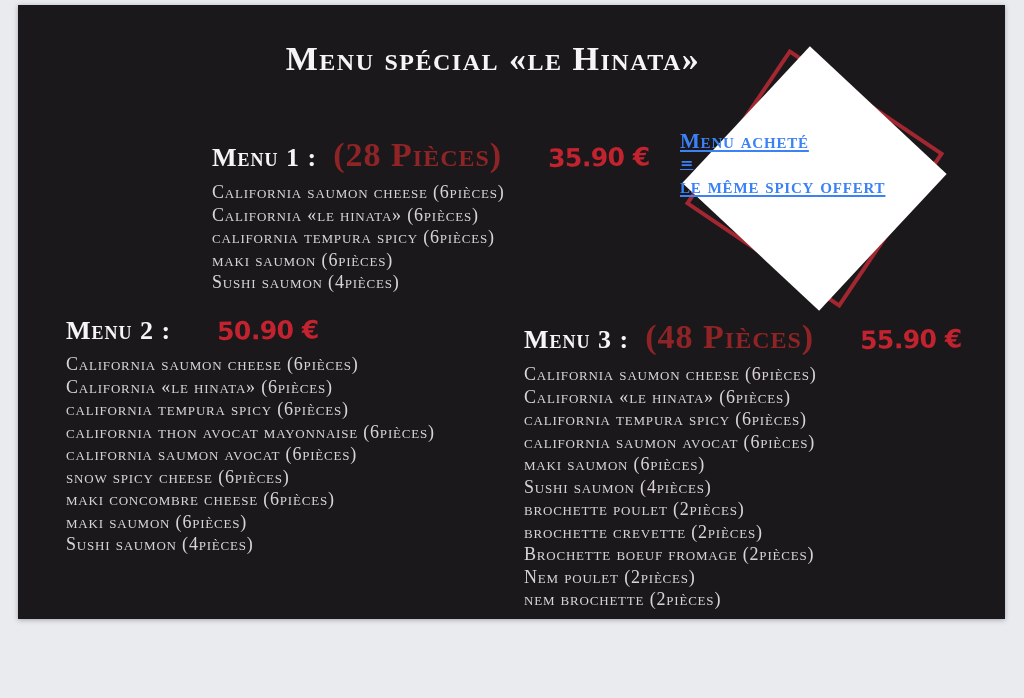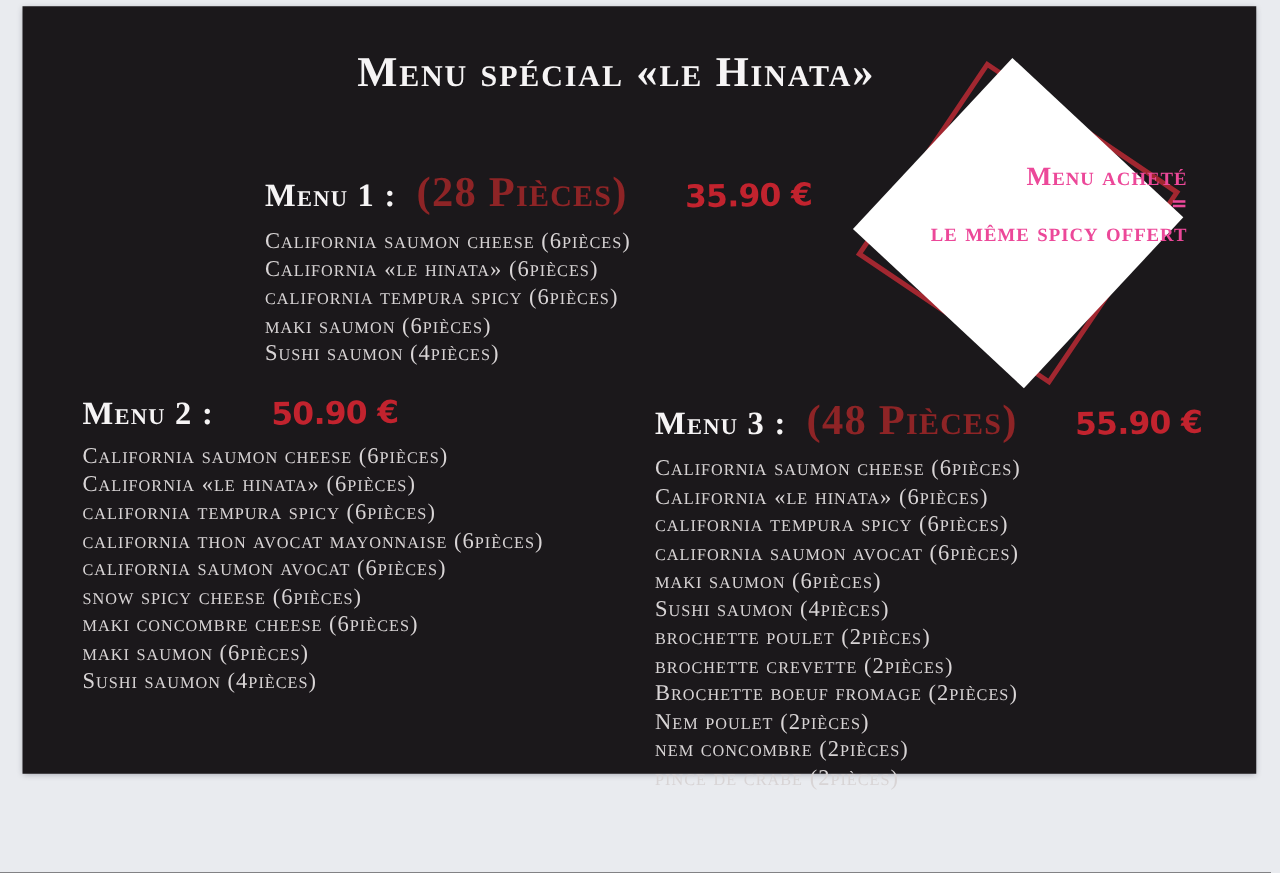--- a/index.html
+++ b/index.html
@@ -26,21 +26,21 @@
   .badge-red{
     position:absolute;left:0;top:0;width:179px;height:179px;
     border:4px solid #a22730;transform:rotate(34deg);
   }
   .badge-white{
     position:absolute;left:0;top:0;width:187px;height:187px;
     background:#ffffff;transform:rotate(43deg);
   }
   .badge-text{
     position:absolute;left:-41px;top:44px;width:270px;
-    text-align:right;color:#ec4899;
+    text-align:left;color:#3b82f6;text-decoration:underline;
   }
   .badge-line1{
     font-weight:700;font-size:21px;line-height:24px;
     font-variant:small-caps;letter-spacing:.8px;
   }
   .badge-eq{
     font-weight:900;font-size:16px;line-height:20px;
     font-family:"DejaVu Sans", sans-serif;
   }
   .badge-line3{
@@ -141,18 +141,17 @@
         <li>California saumon cheese (6pièces)</li>
         <li>California «le hinata» (6pièces)</li>
         <li>california tempura spicy (6pièces)</li>
         <li>california saumon avocat (6pièces)</li>
         <li>maki saumon (6pièces)</li>
         <li>Sushi saumon (4pièces)</li>
         <li>brochette poulet (2pièces)</li>
         <li>brochette crevette (2pièces)</li>
         <li>Brochette boeuf fromage (2pièces)</li>
         <li>Nem poulet (2pièces)</li>
-        <li>nem concombre (2pièces)</li>
-        <li>pince de crabe (2pièces)</li>
+        <li>nem brochette (2pièces)</li>
       </ul>
   </div>
 
 </div>
 
 </body></html>

